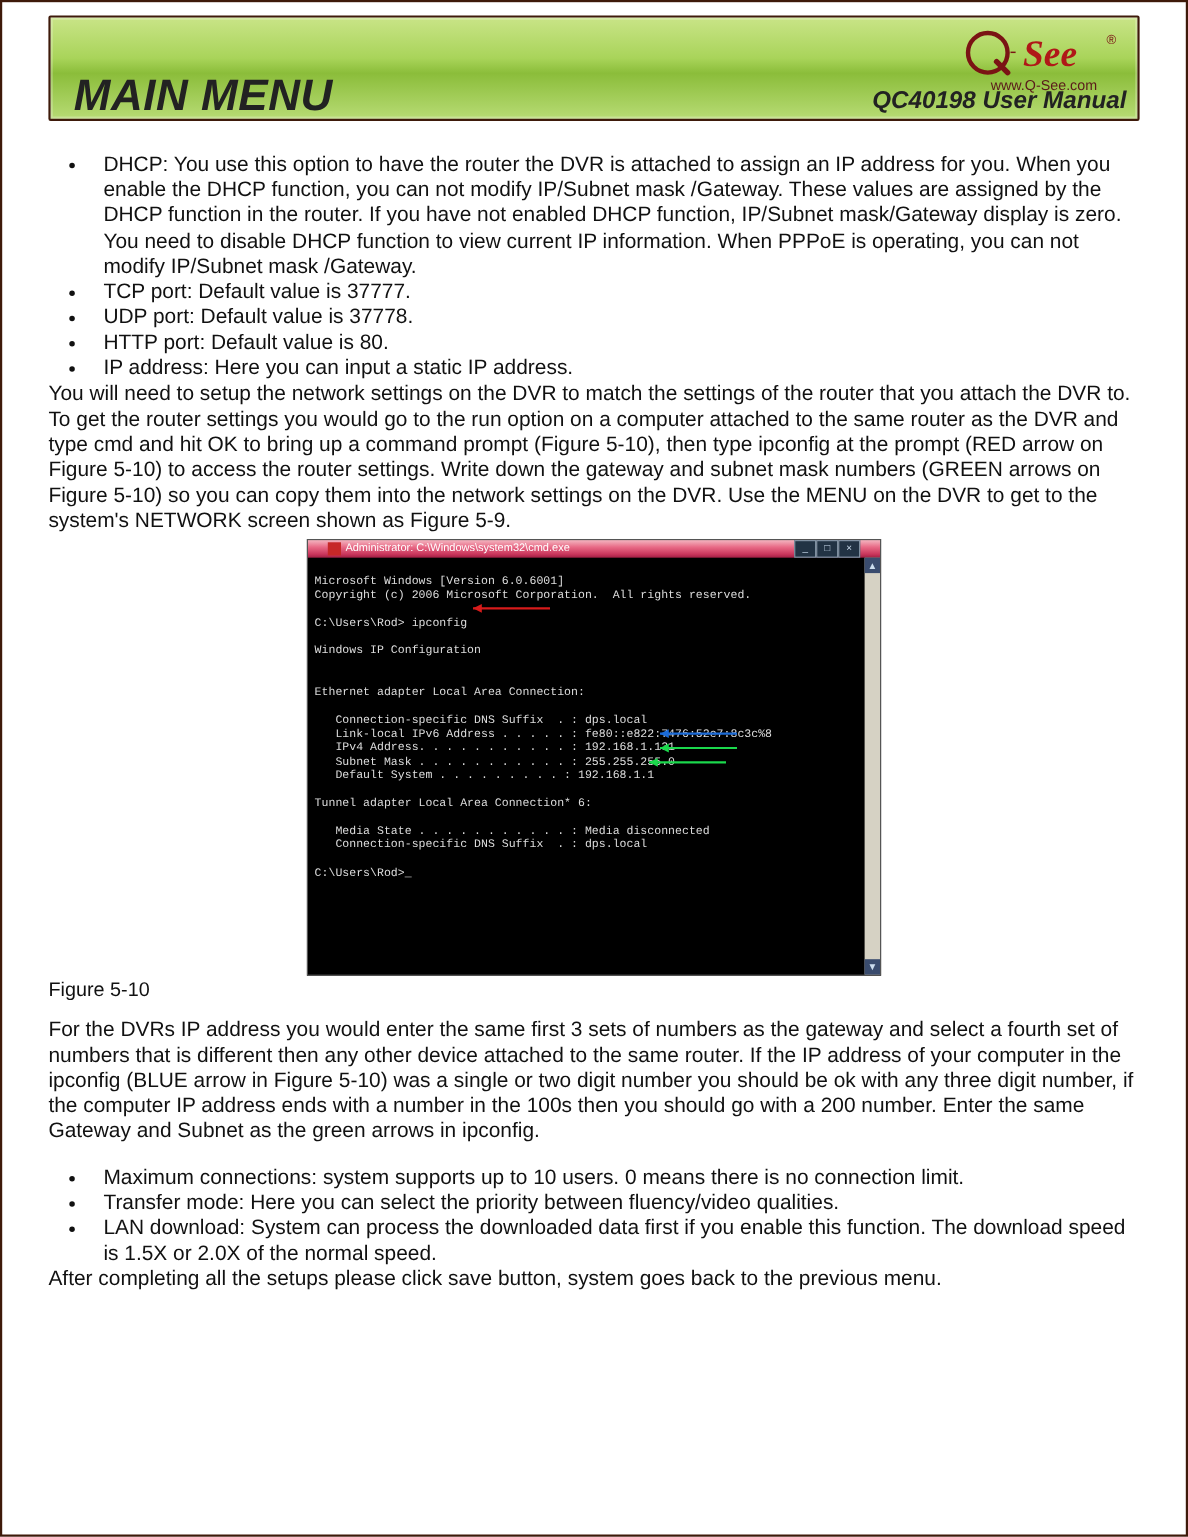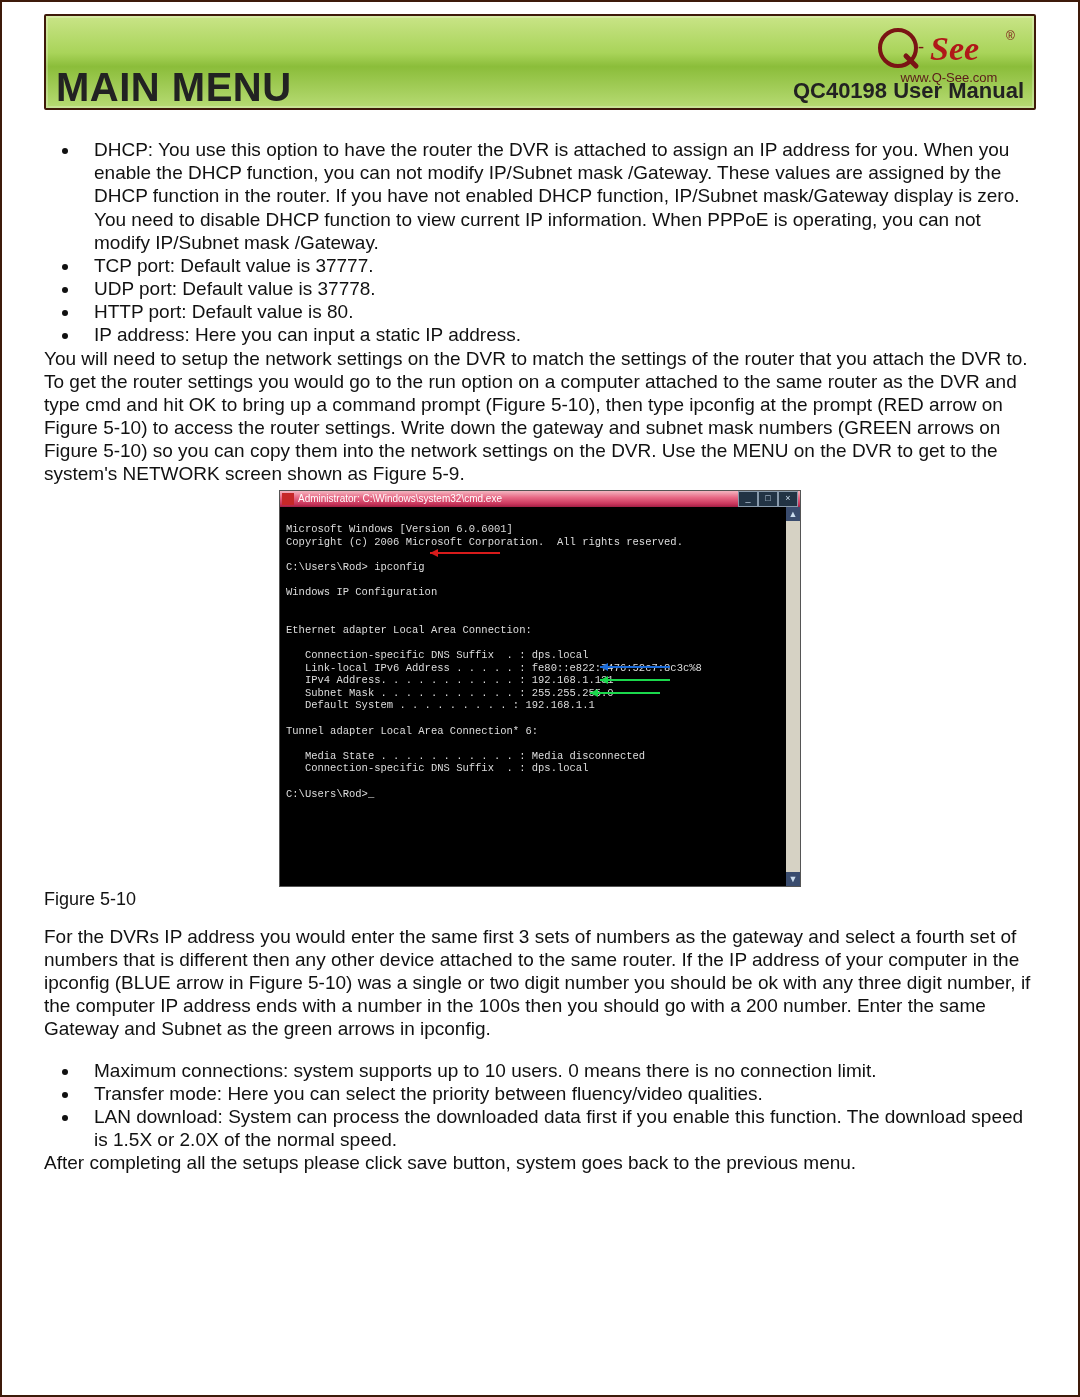--- a/index.html
+++ b/index.html
@@ -24,21 +24,22 @@
     height: 92px;
     position: relative;
     border-radius: 2px;
     box-shadow: inset 0 0 0 2px rgba(255,255,255,0.25);
   }
   .banner-inner {
     display: flex;
     align-items: flex-end;
     justify-content: space-between;
     height: 100%;
-    padding: 0 10px 4px 10px;
+    padding: 0 10px 4px 21px;
+    font-style: italic;
   }
   .main-title {
     font-size: 40px;
     font-weight: bold;
     color: #222;
     letter-spacing: 0.5px;
     margin-bottom: -2px;
   }
   .subtitle {
     font-size: 22px;
@@ -96,21 +97,21 @@
     border: 1px solid #555;
     background: #000;
     position: relative;
   }
   .cmd-title {
     height: 16px;
     background: linear-gradient(#f3b5c0,#e86a86 40%,#c9365c 80%,#a01f44);
     color:#fff;
     font-size: 10px;
     line-height:16px;
-    padding:0 2px;
+    padding:0 18px;
     position:relative;
     display:flex;
     align-items:center;
   }
   .cmd-title .cmd-icon {
     width:12px;height:12px;background:#c62828;margin-right:4px;display:inline-block;
   }
   .cmd-title .cmd-text {
     flex:1;
     white-space:nowrap;

